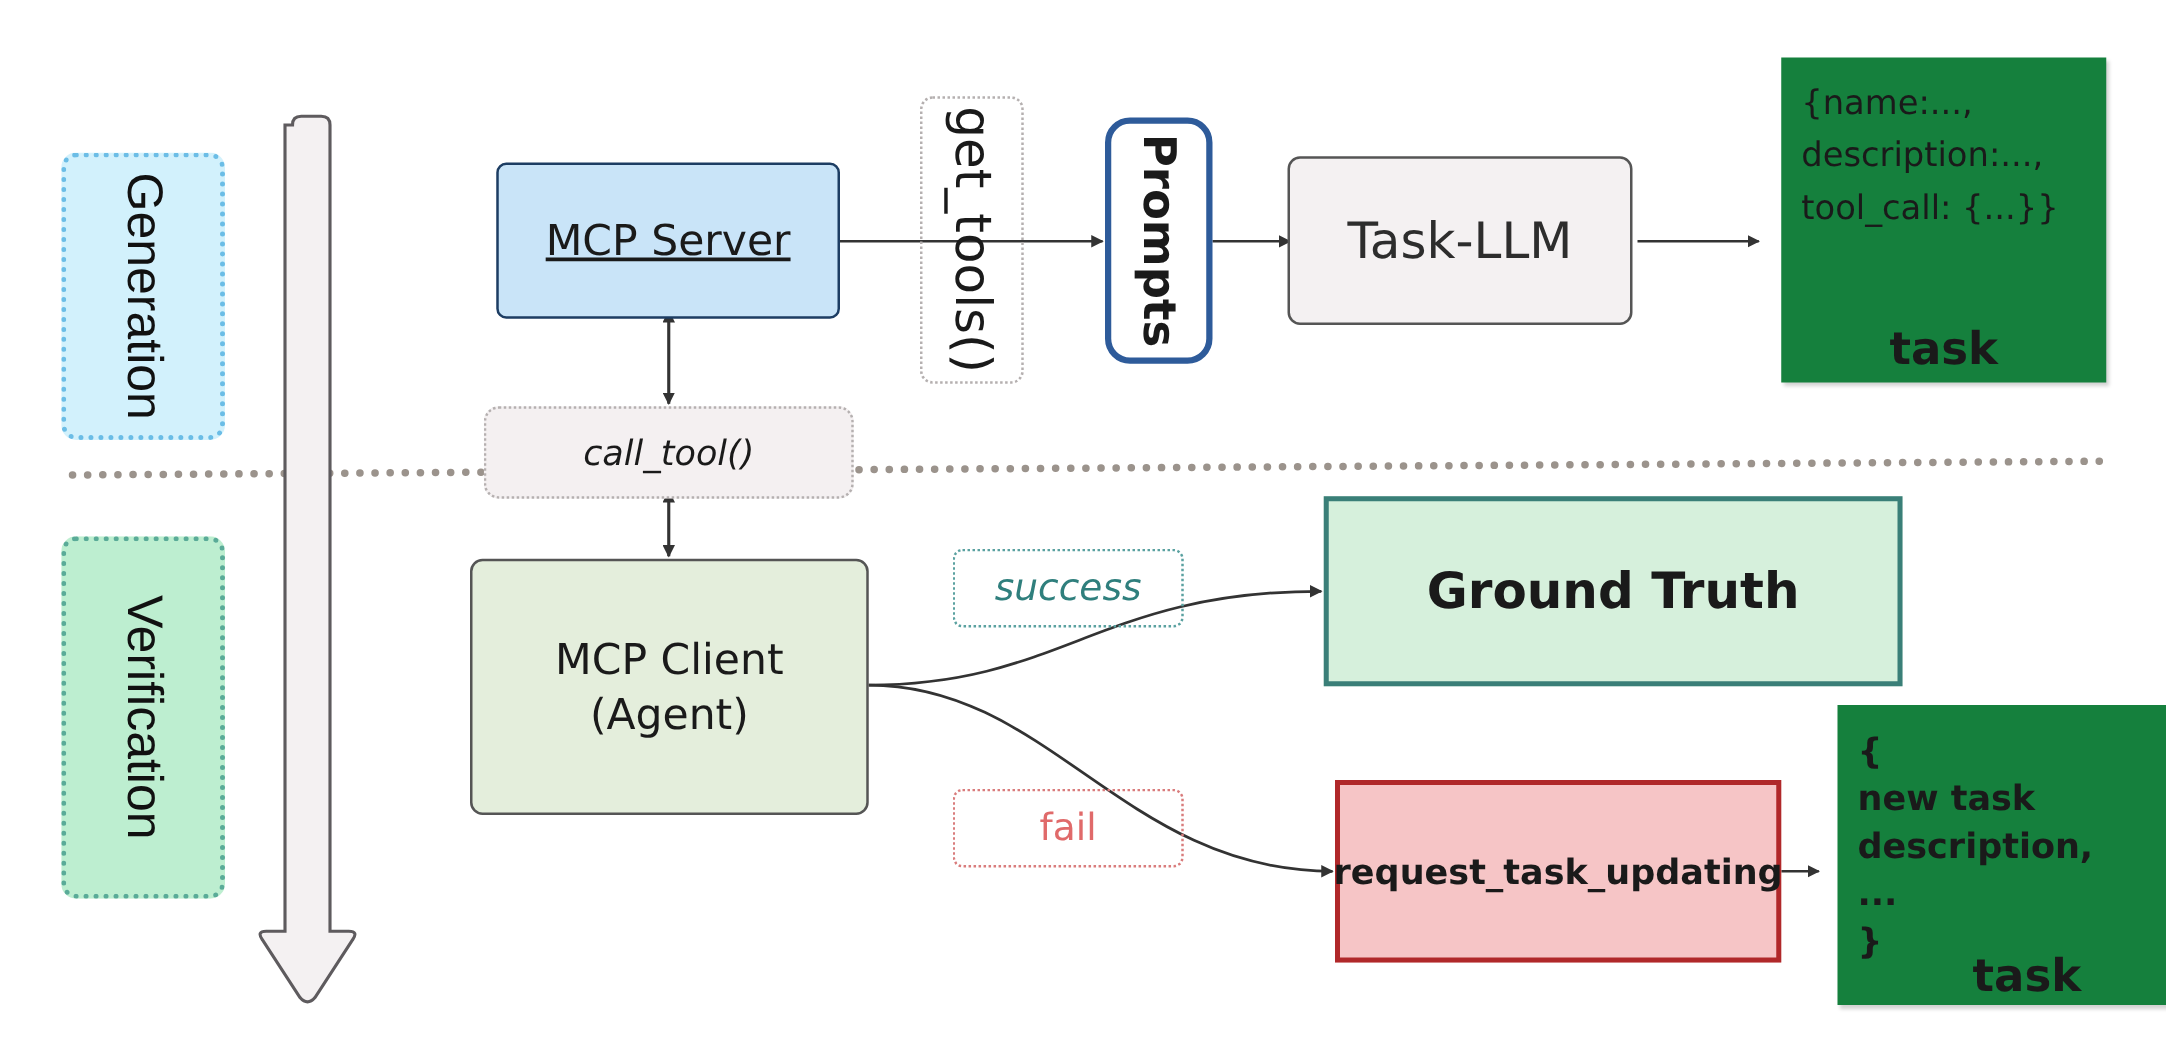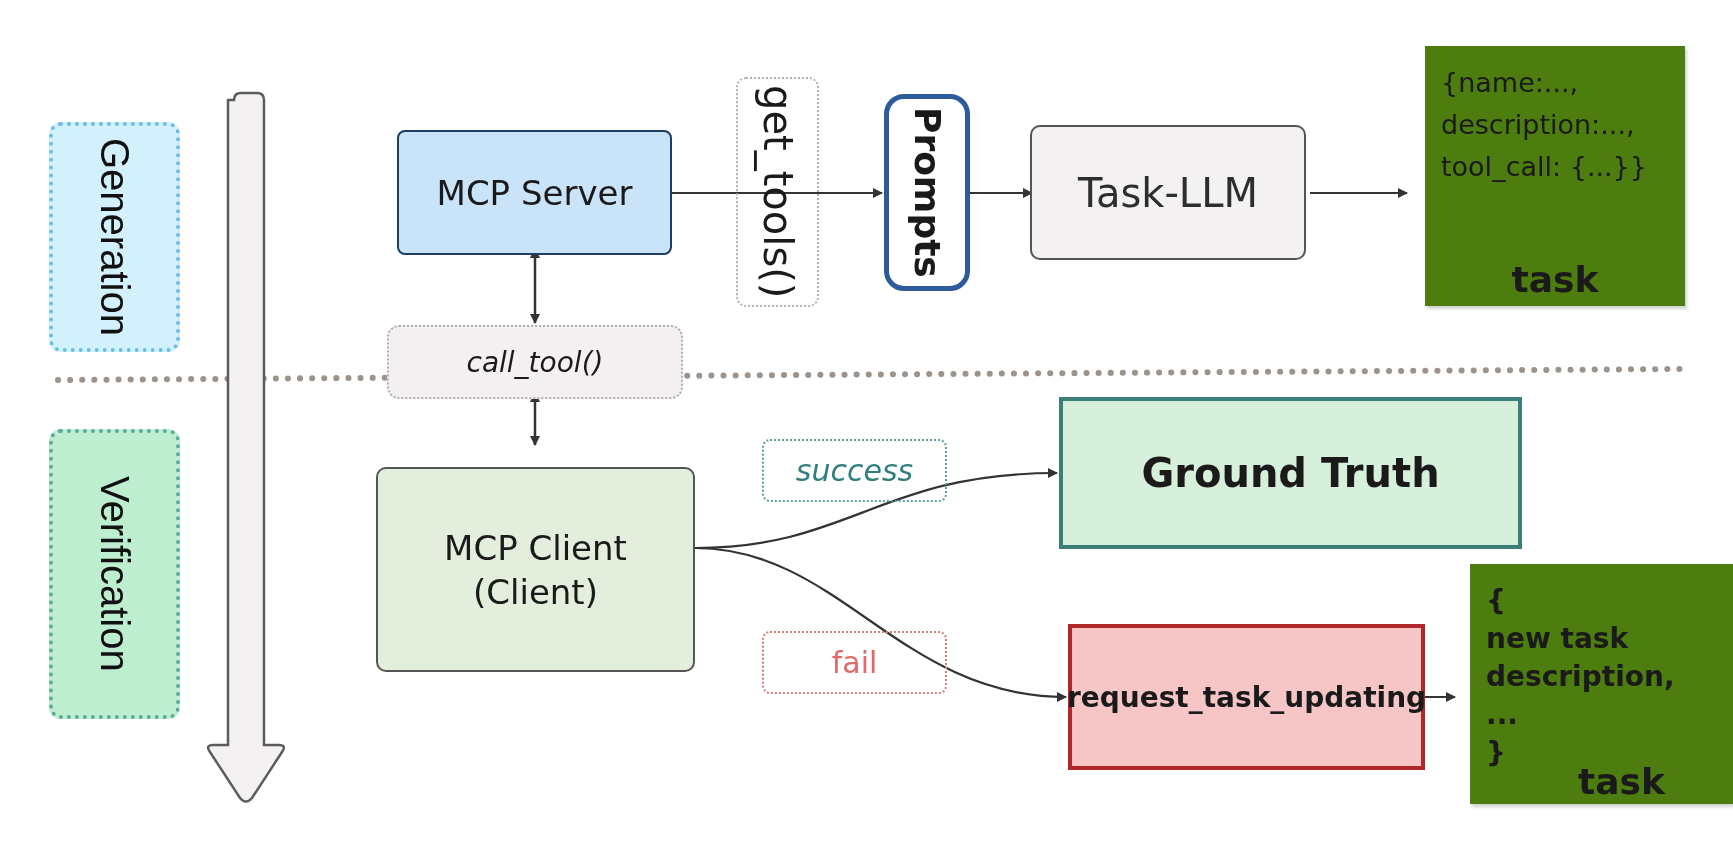--- a/index.html
+++ b/index.html
@@ -7,33 +7,33 @@
       font-family: "DejaVu Sans", sans-serif; color: #1a1a1a; }
     .abs { position: absolute; box-sizing: border-box; }
     .center { display: flex; align-items: center; justify-content: center; text-align: center; }
     svg.layer { position: absolute; left: 0; top: 0; }
 
     .phase { border-radius: 12px; border-width: 4px; border-style: dotted; }
     .phase-gen { left: 49px; top: 122px; width: 131px; height: 230px; background: #d2f1fc; border-color: #6bbde6; }
     .phase-ver { left: 49px; top: 429px; width: 131px; height: 290px; background: #bdeed0; border-color: #5aab98; }
     .vlabel { writing-mode: vertical-rl; font-family: "Liberation Sans", sans-serif; font-size: 40px; color: #111; }
 
-    .box-server { left: 397px; top: 130px; width: 275px; height: 125px; background: #c9e4f8; border: 2px solid #1d3d63; border-radius: 8px; font-size: 34px; }
+    .box-server { left: 397px; top: 130px; width: 275px; height: 125px; background: #c9e4f8; border: 2px solid #1d3d63; border-radius: 8px; font-size: 34px; text-decoration: underline; }
     .box-gettools { left: 736px; top: 77px; width: 83px; height: 230px; border: 2px dotted #b5b0b0; border-radius: 10px; }
     .gettools-label { writing-mode: vertical-rl; font-size: 40px; color: #1a1a1a; }
     .box-prompts { left: 884px; top: 94px; width: 86px; height: 197px; border: 5px solid #2e5b9a; border-radius: 20px; background: #fff; }
     .prompts-label { writing-mode: vertical-rl; font-size: 36px; font-weight: bold; }
     .box-taskllm { left: 1030px; top: 125px; width: 276px; height: 135px; background: #f4f1f2; border: 2px solid #555; border-radius: 10px; font-size: 40px; color: #2d2d2d; }
-    .card { background: #4d7c0f; box-shadow: 2px 3px 3px rgba(0,0,0,0.18); }
+    .card { background: #15803d; box-shadow: 2px 3px 3px rgba(0,0,0,0.18); }
     .card-task1 { left: 1425px; top: 46px; width: 260px; height: 260px; padding: 16px 16px; }
     .card-task1 .line { font-size: 27px; line-height: 42px; color: #1a1a1a; }
     .card-task1 .title { position: absolute; left: 0; right: 0; bottom: 6px; text-align: center; font-size: 36px; font-weight: bold; }
 
     .box-calltool { left: 387px; top: 325px; width: 296px; height: 74px; background: #f4f0f1; border: 2px dotted #b5b0b0; border-radius: 12px; font-size: 28px; font-style: italic; }
-    .box-client { left: 376px; top: 447px; width: 319px; height: 205px; background: #e4eedc; border: 2px solid #555; border-radius: 10px; font-size: 34px; line-height: 44px; margin-top: 20px; }
+    .box-client { left: 376px; top: 447px; width: 319px; height: 205px; background: #e4eedc; border: 2px solid #555; border-radius: 10px; font-size: 34px; line-height: 44px; }
     .tag { border-radius: 8px; font-size: 30px; }
     .tag-success { left: 762px; top: 439px; width: 185px; height: 63px; border: 2px dotted #5aa1a0; color: #2f7f7d; font-style: italic; }
     .tag-fail { left: 762px; top: 631px; width: 185px; height: 63px; border: 2px dotted #d97c7c; color: #e06a6a; }
     .box-gt { left: 1059px; top: 397px; width: 463px; height: 152px; background: #d6f0dc; border: 4px solid #3a7f78; font-size: 40px; font-weight: bold; line-height: 54px; }
     .box-req { left: 1068px; top: 624px; width: 357px; height: 146px; background: #f6c5c6; border: 4px solid #b0282a; font-size: 28px; font-weight: bold; }
     .card-task2 { left: 1470px; top: 564px; width: 263px; height: 240px; padding: 18px 16px; }
     .card-task2 .line { font-size: 28px; line-height: 38px; font-weight: bold; color: #1a1a1a; }
     .card-task2 .title { position: absolute; left: 0; right: 0; bottom: 2px; text-align: center; font-size: 36px; font-weight: bold; padding-left: 40px; }
   </style>
 </head>
@@ -96,21 +96,21 @@
   <div class="title">task</div>
 </div>
 
 <div class="abs box-calltool center">
   <span>call_tool()</span>
 </div>
 
 <div class="abs box-client center">
   <div>
     <div>MCP Client</div>
-    <div>(Client)</div>
+    <div>(Agent)</div>
   </div>
 </div>
 <div class="abs tag tag-success center">
   <span>success</span>
 </div>
 <div class="abs tag tag-fail center">
   <span>fail</span>
 </div>
 <div class="abs box-gt center">
   <div>

